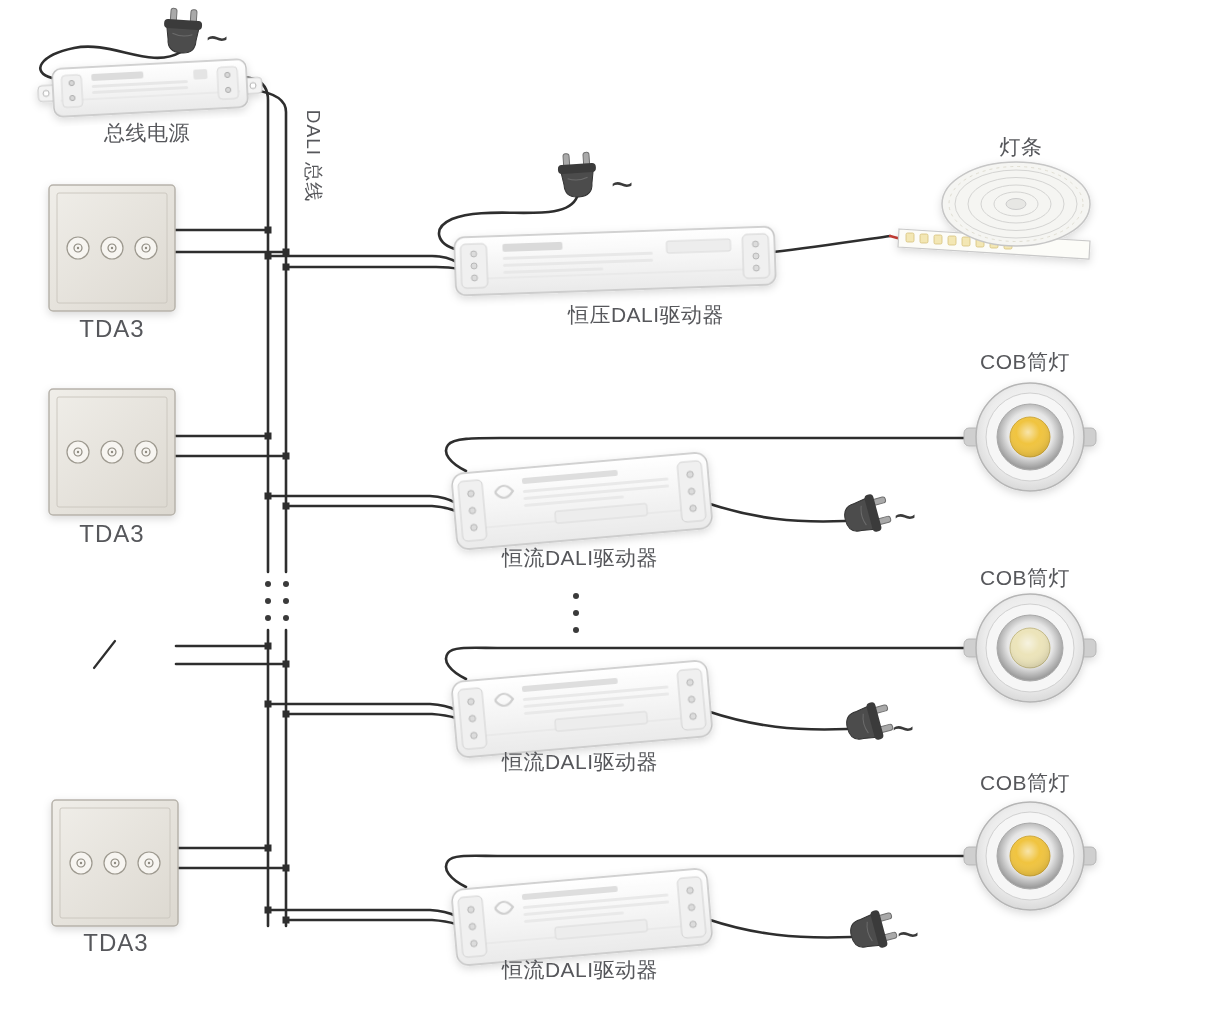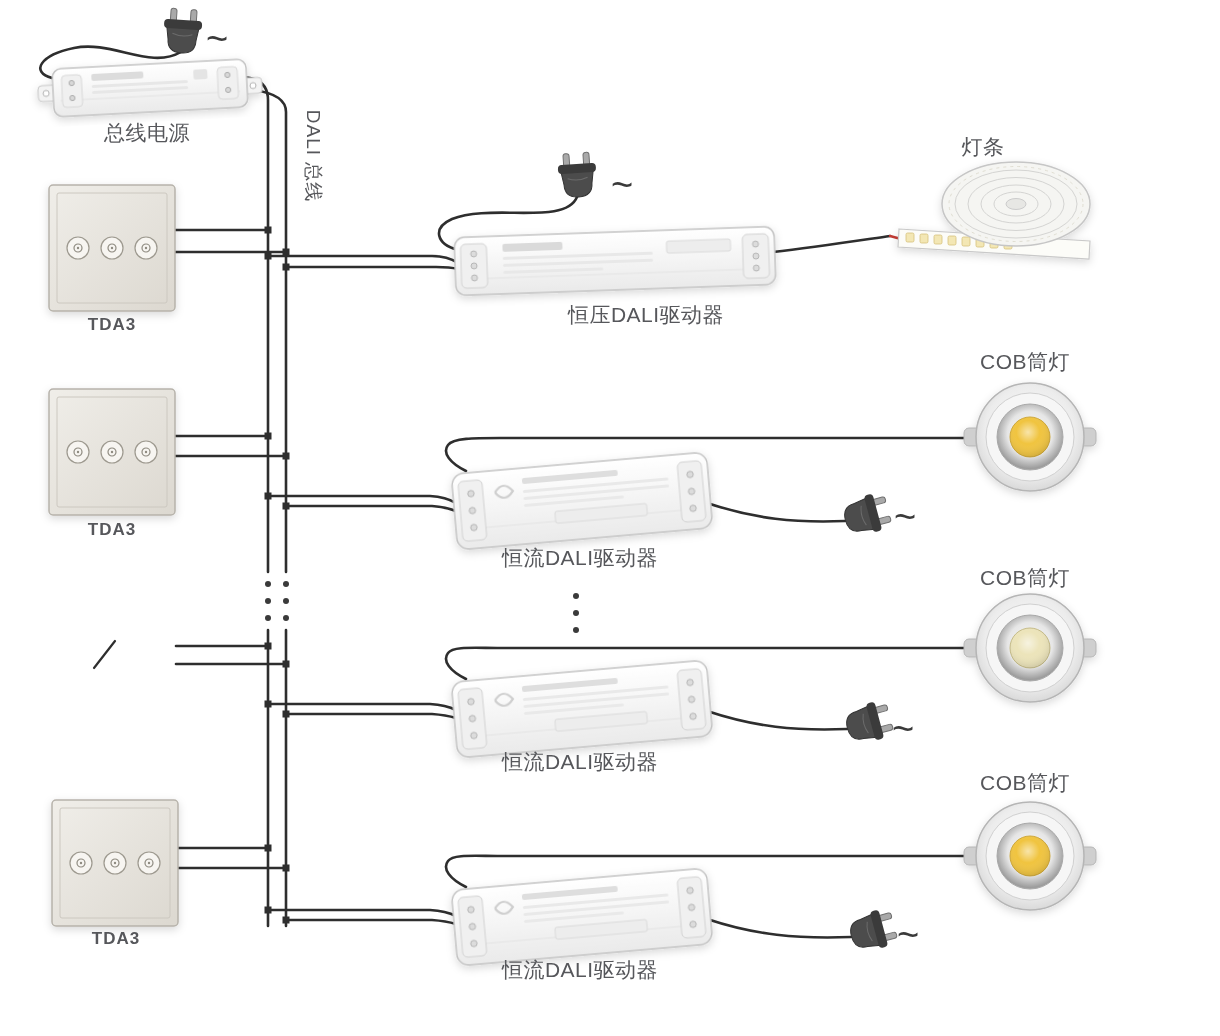--- a/index.html
+++ b/index.html
@@ -1,21 +1,21 @@
 <!DOCTYPE html>
 <html><head>
 <meta charset="utf-8">
 <style>
   * { margin:0; padding:0; box-sizing:border-box; }
   body { background:#ffffff; font-family:"Liberation Sans","DejaVu Sans",sans-serif; }
   .stage { position:relative; width:1220px; height:1036px; background:#ffffff; overflow:hidden; }
   .stage svg { position:absolute; left:0; top:0; }
   .lbl { position:absolute; transform:translateX(-50%); color:#56575b; font-size:21px;
          white-space:nowrap; letter-spacing:.5px; }
-  .lbl.en { font-size:17px; letter-spacing:1px;font-weight:bold; }
+  .lbl.en { font-size:24px; letter-spacing:1px; }
   .ac  { position:absolute; transform:translateX(-50%); color:#3a3a3a; font-size:38px; line-height:1; }
   .vlbl { position:absolute; color:#56575b; font-size:19px; white-space:nowrap;
           transform:translate(-50%,-50%) rotate(90deg); letter-spacing:1px; }
 </style>
 </head>
 <body>
 
 <div class="stage">
 
 <svg width="1220" height="1036" viewBox="0 0 1220 1036">
@@ -289,21 +289,21 @@
 </svg>
 
 <div class="lbl" style="left:147px; top:119px;">总线电源</div>
 <div class="vlbl" style="left:313px; top:156px;">DALI 总线</div>
 
 <div class="lbl en" style="left:112px; top:315px;">TDA3</div>
 <div class="lbl en" style="left:112px; top:520px;">TDA3</div>
 <div class="lbl en" style="left:116px; top:929px;">TDA3</div>
 
 <div class="lbl" style="left:602px; top:301px;margin-left:44px;">恒压DALI驱动器</div>
-<div class="lbl" style="left:983px; top:133px;">灯条</div>
+<div class="lbl" style="left:1021px; top:133px;">灯条</div>
 
 <div class="lbl" style="left:580px; top:544px;">恒流DALI驱动器</div>
 <div class="lbl" style="left:580px; top:748px;">恒流DALI驱动器</div>
 <div class="lbl" style="left:580px; top:956px;">恒流DALI驱动器</div>
 
 <div class="lbl" style="left:1025px; top:348px;">COB筒灯</div>
 <div class="lbl" style="left:1025px; top:564px;">COB筒灯</div>
 <div class="lbl" style="left:1025px; top:769px;">COB筒灯</div>
 
 <div class="ac" style="left:217px; top:20px;">~</div>

